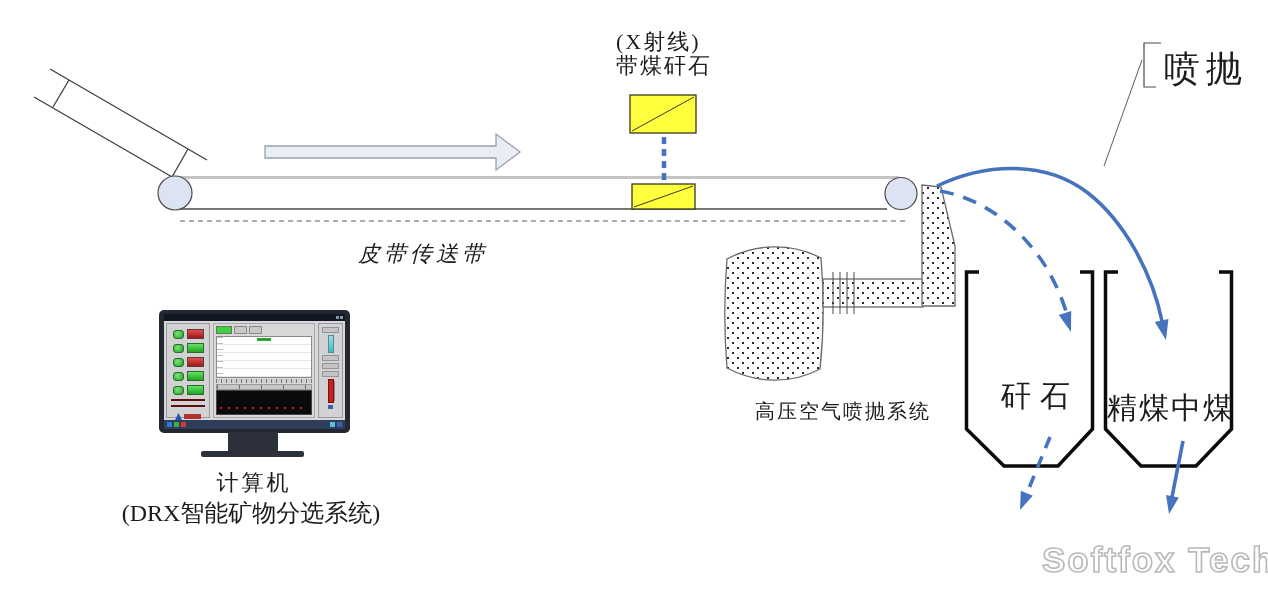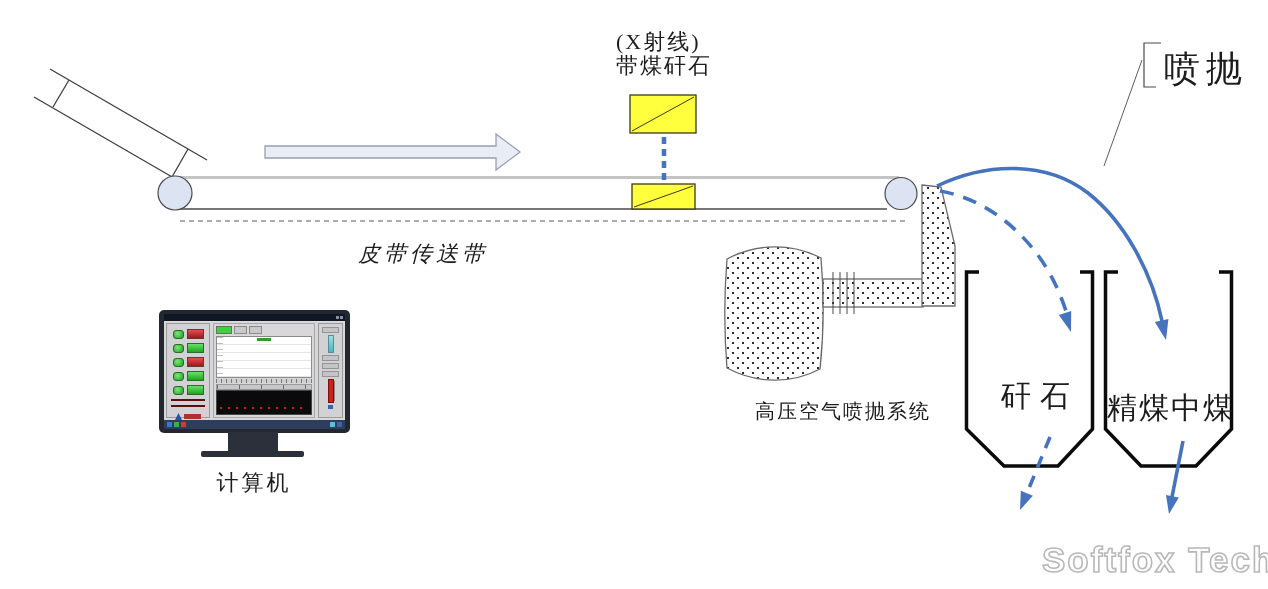--- a/index.html
+++ b/index.html
@@ -222,15 +222,16 @@
   <div class="lbl centered lbl-belt">皮带传送带</div>
   <div class="lbl centered lbl-xray">
     <div>(X射线)</div>
     <div>带煤矸石</div>
   </div>
   <div class="lbl lbl-spray">喷抛</div>
   <div class="lbl centered lbl-air">高压空气喷抛系统</div>
   <div class="lbl centered lbl-bin1">矸石</div>
   <div class="lbl centered lbl-bin2">精煤中煤</div>
   <div class="lbl centered lbl-computer">计算机</div>
+  <div class="lbl centered lbl-computer-sub">(DRX智能矿物分选系统)</div>
   <div class="lbl watermark">Softfox Tech</div>
 
 </div>
 
 </body></html>

